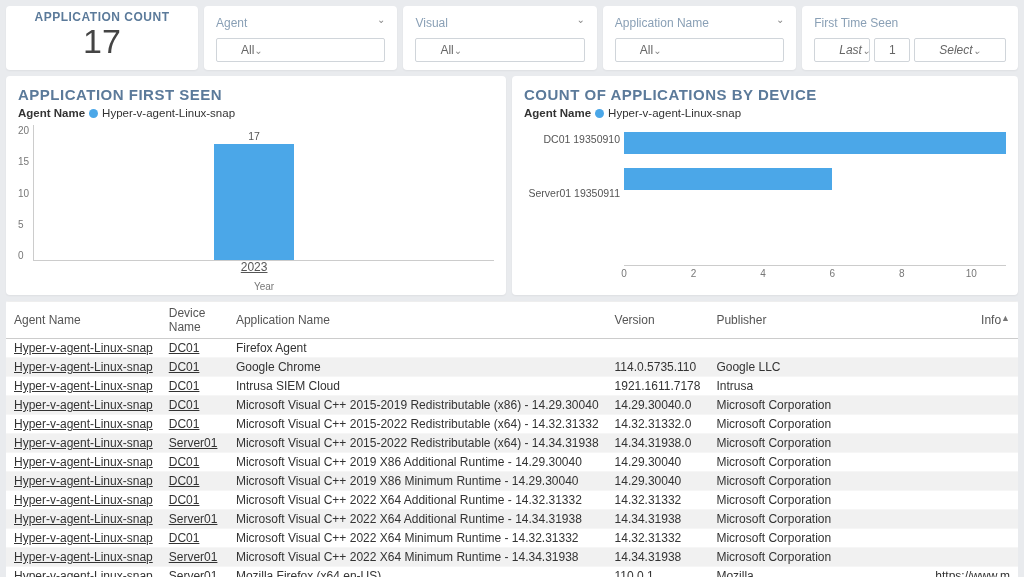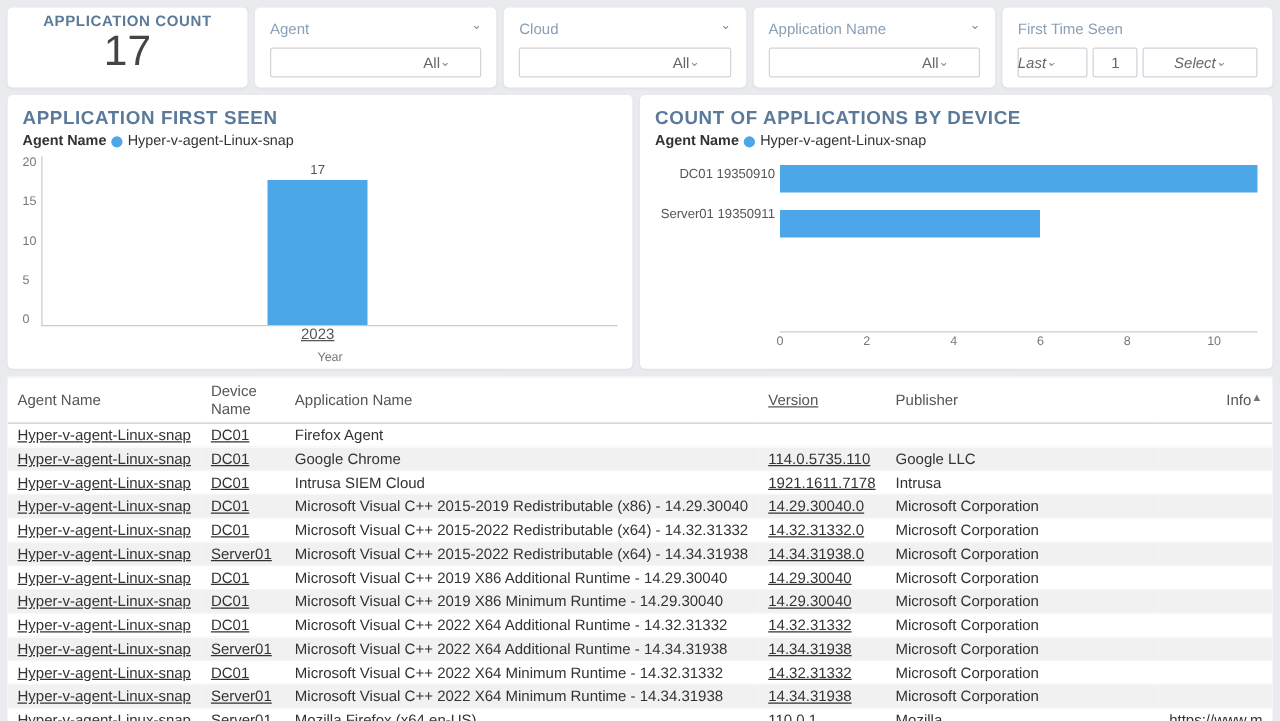--- a/index.html
+++ b/index.html
@@ -15,21 +15,21 @@
     
     .kpi { width: 192px; text-align: center; padding-top: 4px; }
     .kpi .title { font-size: 12px; font-weight: 600; color: #5b7a9a; letter-spacing: 0.5px; }
     .kpi .value { font-size: 34px; font-weight: 400; color: #444; margin-top: -2px; }
 
     
     .filter { flex: 1; display: flex; flex-direction: column; gap: 6px; }
     .filter-label { color: #8aa0b6; font-size: 12px; padding: 2px 0; }
     .fake-select {
       border: 1px solid #d0d5da; border-radius: 2px; padding: 4px 24px;
-      display: flex; justify-content: flex-end; align-items: center;
+      display: flex; justify-content: flex-start; align-items: center;
       color: #666; font-size: 12px; background:#fff;
     }
     .row-filter-top { display: flex; justify-content: space-between; }
     .chev { font-size: 10px; color: #888; }
 
     .fts { flex: 1; }
     .fts-row2 { display: flex; gap: 4px; }
     .fts-row2 .fake-select { flex: 0 0 auto; font-style: italic; }
     .fts-sel1 { width: 56px; }
     .fts-mid { width: 36px; text-align:center; display:flex; align-items:center; justify-content:center; border:1px solid #d0d5da; border-radius:2px; font-size:12px; color:#666; background:#fff;}
@@ -65,21 +65,21 @@
     .table-wrap { background:#fff; margin-top:6px; border-radius:2px; overflow:hidden;}
     table { width:100%; border-collapse: collapse; font-size:12px; }
     thead th { text-align:left; font-weight:400; color:#555; padding:4px 8px; border-bottom:1px solid #ccc; border-top:1px solid #eee;}
     tbody tr:nth-child(even) { background:#f1f1f1; }
     tbody td { padding:2px 8px; color:#333; white-space:nowrap; overflow:hidden; text-overflow:ellipsis; border-bottom:1px solid #f6f6f6;}
     tbody td a { color:#333; text-decoration:underline; }
     .sort-icon { font-size:9px; color:#777; float:right;}
     .col-agent { width:130px; }
     .col-device { width:70px; }
     .col-app { width:330px; }
-    .col-ver { width:84px;text-decoration:underline; }
+    .col-ver { width:84px; }
     .col-pub { width:320px; }
     .col-info { width: auto; text-align: right; }
   </style>
 </head>
 <body>
 
 <div class="row">
   <div class="card kpi">
     <div class="title">APPLICATION COUNT</div>
     <div class="value">17</div>
@@ -91,21 +91,21 @@
       <span class="chev">⌄</span>
     </div>
     <div class="fake-select">
       <span>All</span>
       <span class="chev">⌄</span>
     </div>
   </div>
 
   <div class="card filter">
     <div class="row-filter-top">
-      <span class="filter-label">Cloud</span>
+      <span class="filter-label">Visual</span>
       <span class="chev">⌄</span>
     </div>
     <div class="fake-select">
       <span>All</span>
       <span class="chev">⌄</span>
     </div>
   </div>
 
   <div class="card filter">
     <div class="row-filter-top">
@@ -168,21 +168,21 @@
       <b>Agent Name</b>
       <span class="dot" style="background:#4ba7e8"></span>
       <span>Hyper-v-agent-Linux-snap</span>
     </div>
     <div class="hbar-chart">
       <div class="hbar-area" id="right-bars">
           <div class="hbar-label" style="top: 8px;">DC01 19350910</div>
           <div class="hbar-row">
             <div class="hbar" style="width: 100%;"></div>
           </div>
-          <div class="hbar-label" style="top: 40px;">Server01 19350911</div>
+          <div class="hbar-label" style="top: 62px;">Server01 19350911</div>
           <div class="hbar-row">
             <div class="hbar" style="width: 54.5455%;"></div>
           </div>
         </div>
       <div class="hx-axis" id="right-xaxis">
           <span class="hx-tick" style="left: 0%;">0</span>
           <span class="hx-tick" style="left: 18.1818%;">2</span>
           <span class="hx-tick" style="left: 36.3636%;">4</span>
           <span class="hx-tick" style="left: 54.5455%;">6</span>
           <span class="hx-tick" style="left: 72.7273%;">8</span>

